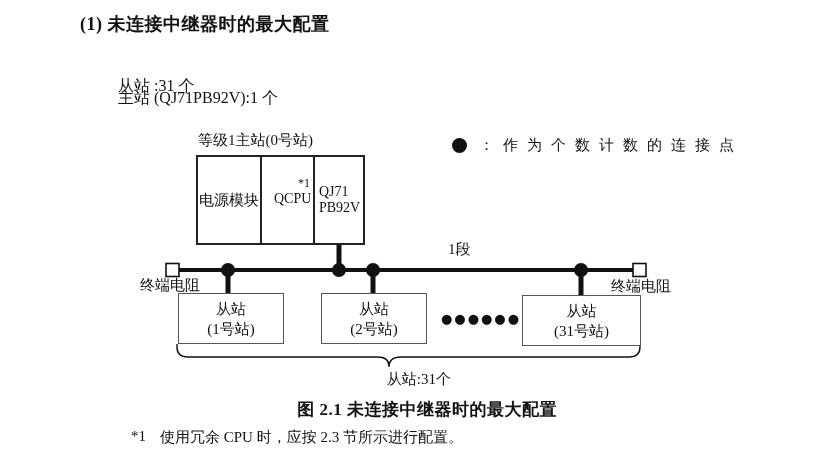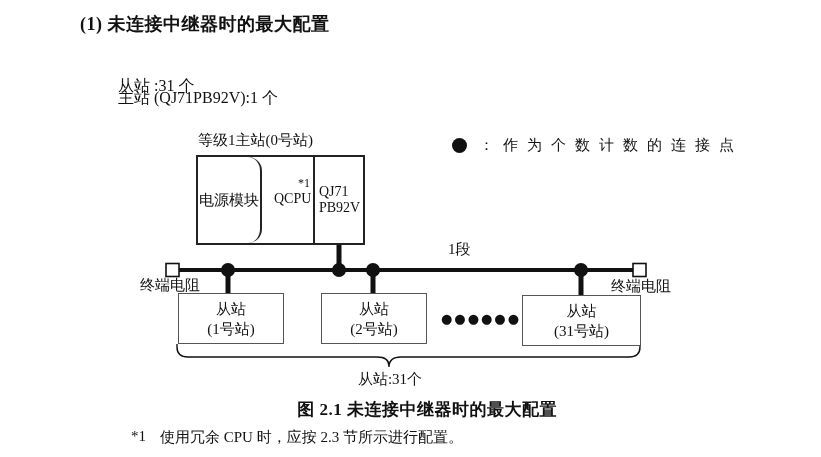--- a/index.html
+++ b/index.html
@@ -10,42 +10,42 @@
   .hline{left:118px;font-size:16px;}
   .hline-master{top:40px;margin-top:48px;}
   .hline-slave{top:76px;}
   .svg-layer{left:0;top:0;pointer-events:none;}
   .master-label{left:198px;top:131px;font-size:15px;}
   .master-box{left:196px;top:155px;width:169px;height:90px;border:2px solid #222;
               display:flex;box-sizing:border-box;background:#fff;}
   .mcell{box-sizing:border-box;border-right:2px solid #222;position:relative;
          display:flex;align-items:center;justify-content:center;font-size:15px;}
   .mcell:last-child{border-right:none;}
-  .mcell-power{width:64px;border-radius:14px;}
+  .mcell-power{width:64px;}
   .mcell-cpu{width:53px;}
   .mcell-pb{flex:1;flex-direction:column;align-items:flex-start;justify-content:center;
             padding-left:4px;font-size:14px;line-height:16px;}
   .cpu-name{position:absolute;left:12px;top:34px;font-size:14px;}
   .cpu-note{position:absolute;right:3px;top:19px;font-size:12px;}
   .legend{left:452px;top:137px;display:flex;align-items:center;font-size:15px;height:17px;}
   .legend-dot{width:15px;height:15px;border-radius:50%;background:#111;margin-right:12px;}
   .legend-sep{margin-right:9px;}
   .legend-text{letter-spacing:9px;white-space:nowrap;}
   .seg-label{left:448px;top:240px;font-size:15px;}
   .term-label{font-size:15px;}
   .term-left{left:140px;top:276px;}
   .term-right{left:611px;top:277px;}
   .slave-box{border:1.5px solid #555;box-sizing:border-box;display:flex;flex-direction:column;
              align-items:center;justify-content:center;font-size:15px;line-height:20px;
              text-align:center;background:#fff;}
   .slave-1{left:178px;top:293px;width:106px;height:51px;}
   .slave-2{left:321px;top:293px;width:106px;height:51px;}
   .slave-31{left:522px;top:295px;width:119px;height:51px;}
   .ellipsis{left:441px;top:311px;font-size:13px;letter-spacing:2px;font-family:"DejaVu Sans",sans-serif;}
-  .brace-label{left:329px;top:370px;width:122px;text-align:center;font-size:15px;}
+  .brace-label{left:329px;top:370px;width:122px;text-align:right;font-size:15px;}
   .caption{left:112px;top:398px;width:630px;text-align:center;font-size:17px;font-weight:bold;letter-spacing:.5px;}
   .footnote{left:131px;top:428px;font-size:15px;display:flex;}
   .footnote-marker{margin-right:14px;}
 </style>
 </head>
 <body>
 
 <div class="page">
 
   <div class="abs title">(1) 未连接中继器时的最大配置</div>

